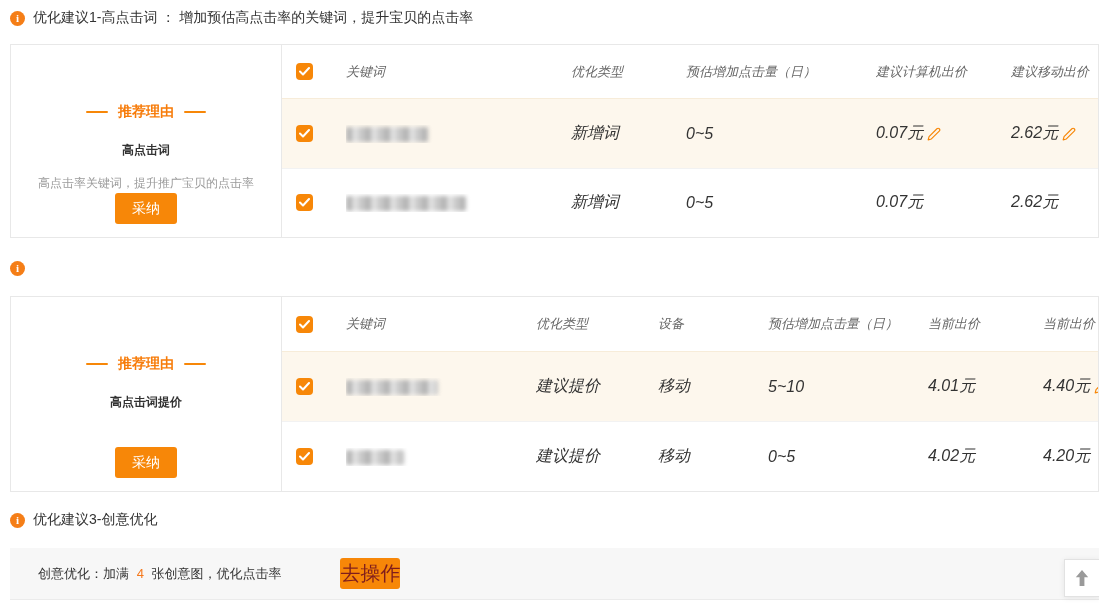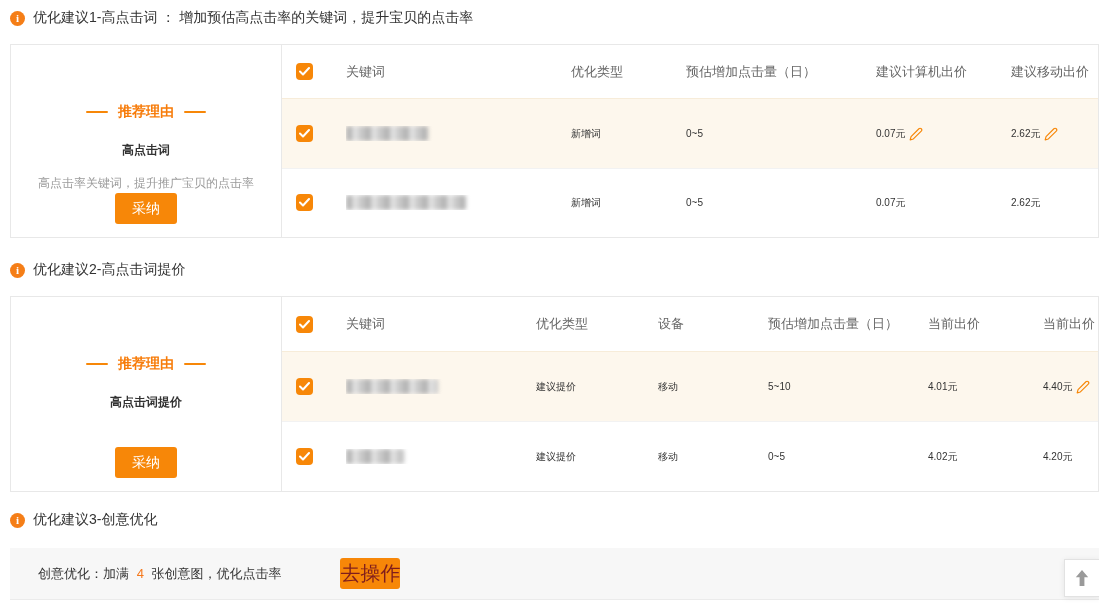--- a/index.html
+++ b/index.html
@@ -35,23 +35,23 @@
   .reason-title { margin-top:21px; font-size:12px; font-weight:bold; color:#333; }
   .reason-desc { margin-top:15px; font-size:12px; color:#9b9b9b; line-height:19px;
                  padding:0 16px; }
   .accept-btn { position:absolute; left:50%; transform:translateX(-50%); bottom:13px;
                 width:62px; height:31px; background:#f78708; color:#fff; border:none;
                 border-radius:3px; font-size:14px; cursor:pointer;
                 font-family:"Liberation Sans",sans-serif; }
 
   
   .tbl { flex:1; display:flex; flex-direction:column; min-width:0; }
-  .trow { display:flex; align-items:center; }
+  .trow { display:flex; align-items:center;font-style:italic; }
   .thead { height:54px; color:#666; font-size:13px; }
-  .tbody-row { height:70px; font-size:10px; color:#333; border-top:1px solid #f2f2f2; }
+  .tbody-row { height:70px; font-size:16px; color:#333; border-top:1px solid #f2f2f2; }
   .tbody-row.hl { background:#fdf7ed; border-top:1px solid #f7ecd9; }
   .cell { padding-right:8px; overflow:hidden; white-space:nowrap; }
   
   .c1-check { width:64px; padding-left:14px; }
   .c1-kw    { width:225px; }
   .c1-type  { width:115px; }
   .c1-clk   { width:190px; }
   .c1-pc    { width:135px; }
   .c1-mob   { flex:1; }
   
@@ -166,21 +166,20 @@
         <div class="cell c1-type">新增词</div>
         <div class="cell c1-clk">0~5</div>
         <div class="cell c1-pc">0.07元</div>
         <div class="cell c1-mob">2.62元</div>
       </div>
     </div>
   </div>
 
   <div class="sec-title t2">
     <span class="info-icon">i</span>
-    <span>优化建议2-高点击词提价</span>
   </div>
 
   <div class="panel p2">
     <div class="reason">
       <div class="badge-row">
         <span class="dash"></span>
         <span class="badge-text">推荐理由</span>
         <span class="dash"></span>
       </div>
       <div class="reason-title">高点击词提价</div>

